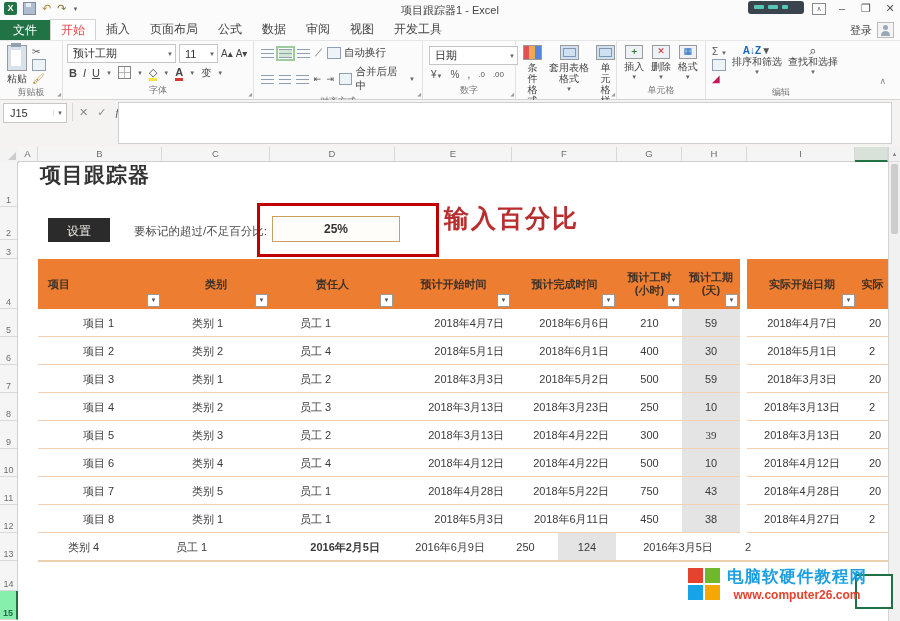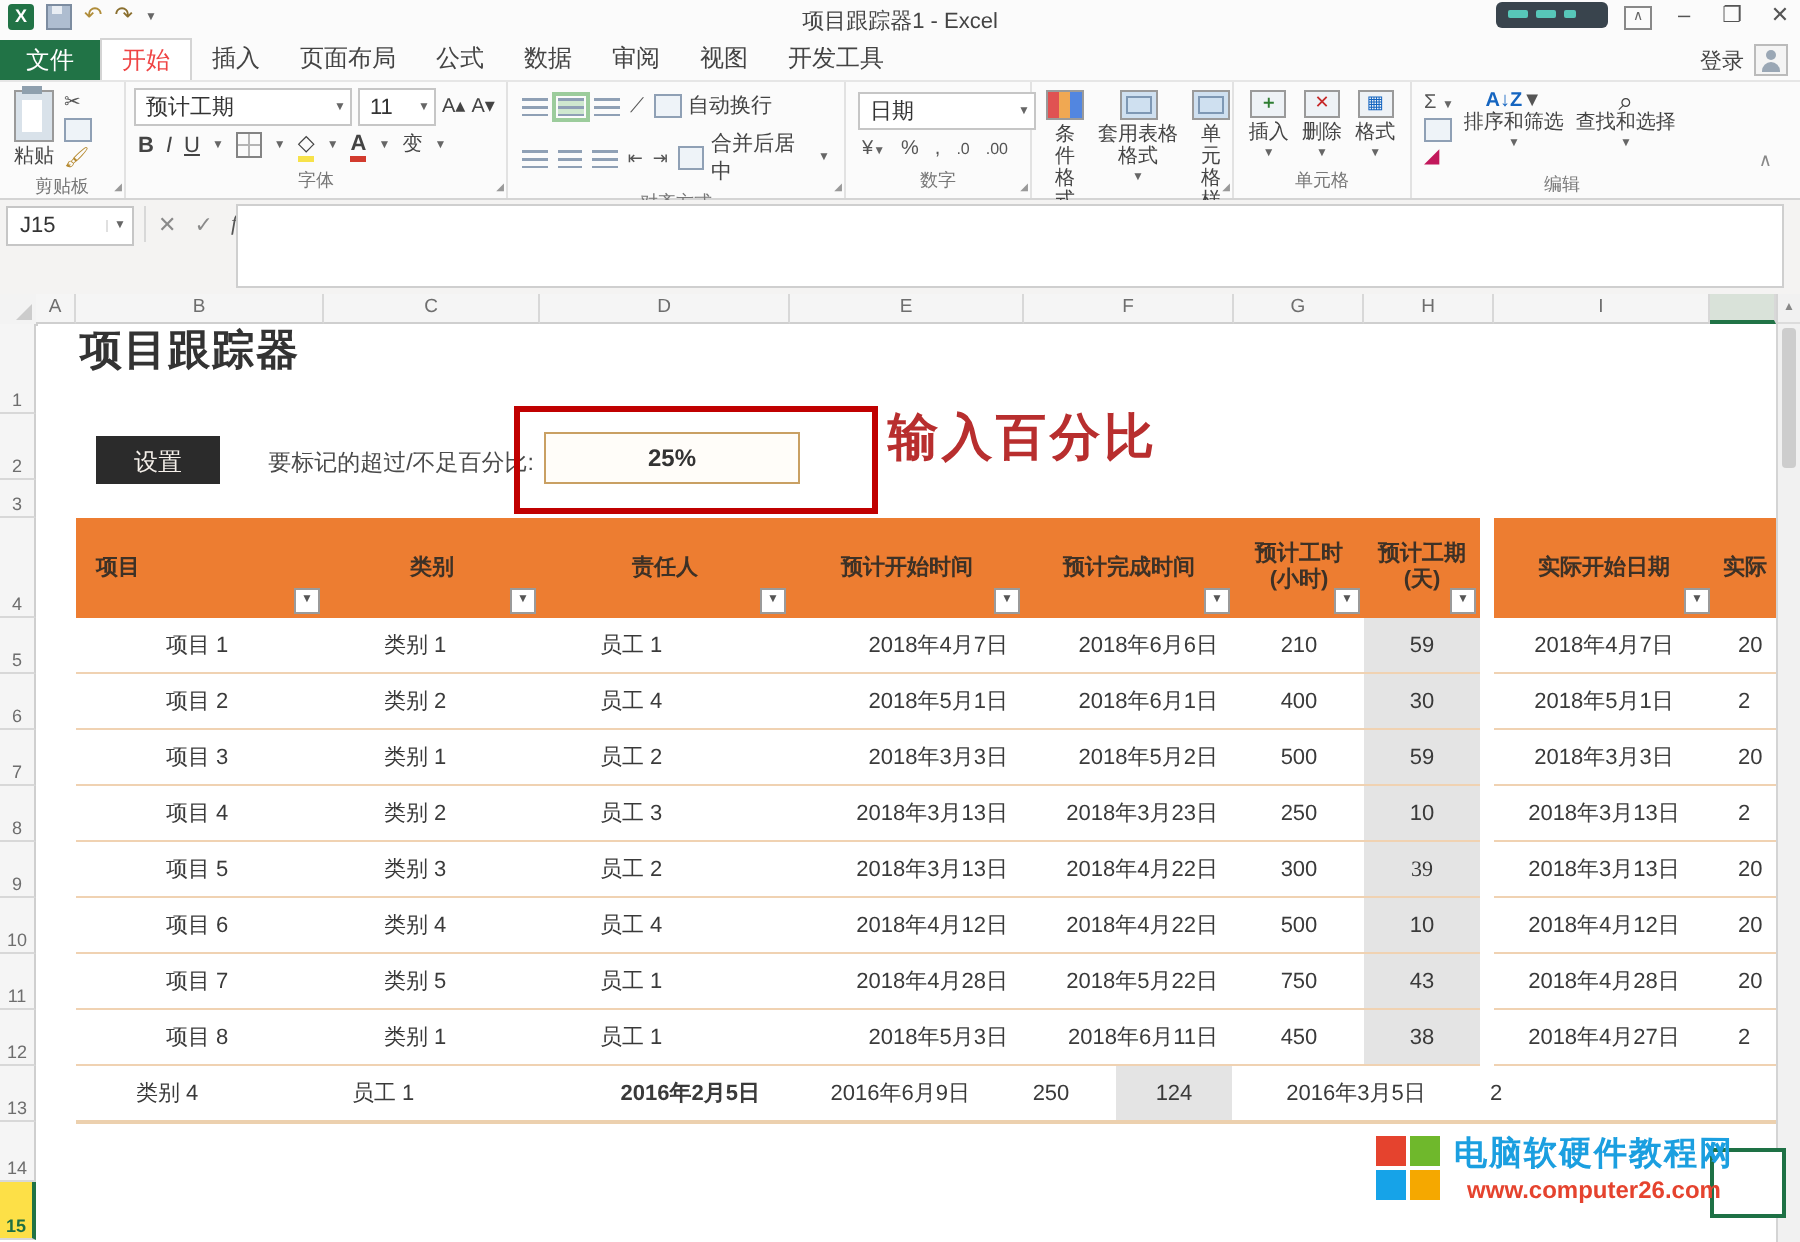--- a/index.html
+++ b/index.html
@@ -82,21 +82,21 @@
   .corner{position:absolute;left:0;top:0;width:18px;height:15px;background:#f3f3f3;border-right:1px solid #cfcfcf;
     border-bottom:1px solid #cfcfcf;}
   .corner::after{content:"";position:absolute;right:2px;bottom:2px;border-left:8px solid transparent;border-bottom:8px solid #cccccc;}
   #colheads{position:absolute;left:18px;top:0;height:15px;display:flex;}
   .ch{border-right:1px solid #d8d8d8;border-bottom:1px solid #cfcfcf;background:#f5f5f5;color:#6e6e6e;
     font-size:9.5px;text-align:center;line-height:14px;box-sizing:border-box;}
   .ch.selcol{background:#d9e2d9;border-bottom:2px solid #217346;}
   #rowheads{position:absolute;left:0;top:15px;width:18px;}
   .rh{border-right:1px solid #cfcfcf;border-bottom:1px solid #d8d8d8;background:#f5f5f5;color:#6e6e6e;
     font-size:9px;text-align:center;display:flex;align-items:flex-end;justify-content:center;box-sizing:border-box;padding-bottom:1px;}
-  .rh.selrow{background:#fde047;color:#1e6f43;font-weight:bold;border-right:2px solid #217346;}
+  .rh.selrow{background:#86efac;color:#1e6f43;font-weight:bold;border-right:2px solid #217346;}
   .sheet-title{position:absolute;left:40px;top:14px;font-size:21px;font-weight:bold;color:#333;letter-spacing:1px;}
   .settings-btn{position:absolute;left:48px;top:71px;width:62px;height:24px;background:#2b2b2b;color:#f5f0ea;
     font-size:12px;border:none;line-height:24px;text-align:center;}
   .thr-label{position:absolute;left:95px;top:77px;width:172px;text-align:right;font-size:11.5px;color:#4a4a4a;}
   .thr-box{position:absolute;left:272px;top:69px;width:126px;height:24px;border:1px solid #c9a063;background:#fffdf9;
     font-size:12px;font-weight:bold;text-align:center;line-height:24px;color:#333;}
   .red-rect{position:absolute;left:257px;top:56px;width:176px;height:48px;border:3px solid #c00000;z-index:5;}
   .red-note{position:absolute;left:444px;top:55px;font-size:25px;font-weight:bold;color:#b82e2e;
     font-family:"Liberation Serif","DejaVu Serif",serif;letter-spacing:2px;z-index:5;}
   #tbl{position:absolute;left:38px;top:112px;width:850px;}

